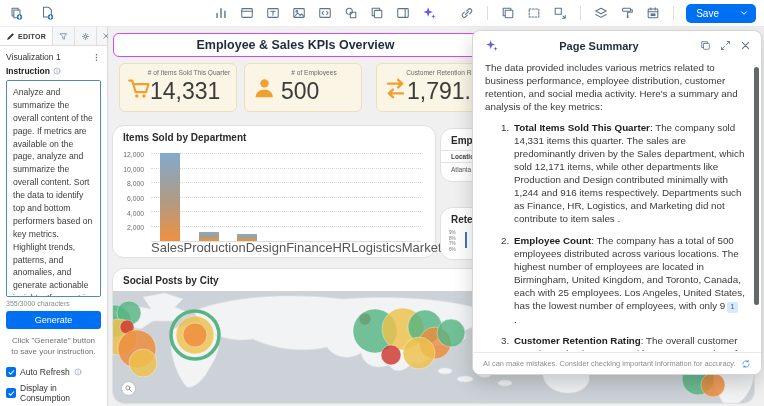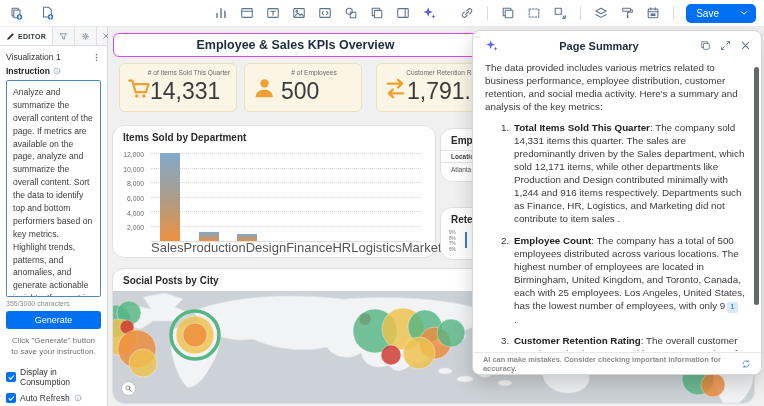--- a/index.html
+++ b/index.html
@@ -108,21 +108,21 @@
   .panel-body p { margin-bottom:7px; }
   .panel-body ol { margin-left:17px; }
   .panel-body li { margin-bottom:8px; padding-left:2px;margin-left:10px; }
   .panel-body b { color:#222; }
   .cite { display:inline-block; background:#d9e9fb; color:#2f6fb3; border-radius:2px; font-size:8px;
     padding:0 3px; margin:0 2px; cursor:pointer; }
   .scroll-thumb { position:absolute; right:2px; top:36px; width:5px; height:238px; background:#63686d;
     border-radius:3px; z-index:5; cursor:pointer; }
   .panel-foot { position:absolute; left:0; right:0; bottom:0; height:22px; background:#fff;
     border-top:1px solid #e8e8e8; display:flex; align-items:center; justify-content:space-between;
-    padding:10px 10px; font-size:7.4px; color:#8c8c8c;font-weight:bold; }
+    padding:10px 10px; font-size:7.4px; color:#8c8c8c; }
   .panel-foot .refresh { color:#3f7fce; display:flex; cursor:pointer; }
   .panel-foot svg { width:10px; height:10px; }
 </style>
 </head>
 <body>
 
 <div class="app">
 
   <header class="topbar">
     <div class="tb-group tb-left">
@@ -316,40 +316,40 @@
     <button class="generate">Generate</button>
     <div class="hint">Click "Generate" button to save your instruction.</div>
     <label class="check">
       <span class="cb">
           <span style="display:flex">
             <svg viewBox="0 0 16 16" fill="none" stroke="#fff" stroke-width="2.6" stroke-linecap="round" stroke-linejoin="round">
               <path d="M2.5 8.5l3.5 3.5 7-8"></path>
             </svg>
           </span>
         </span>
-      <span>Display in Consumption</span>
+      <span>Auto Refresh</span>
+      <span class="info">
+          <span style="display:flex">
+            <svg viewBox="0 0 16 16" fill="none" stroke="currentColor" stroke-width="1.2" stroke-linecap="round" stroke-linejoin="round">
+              <circle cx="8" cy="8" r="6"></circle>
+              <path d="M8 7.3v3.7"></path>
+              <circle cx="8" cy="4.8" r="0.9" fill="currentColor" stroke="none"></circle>
+            </svg>
+          </span>
+        </span>
     </label>
     <label class="check">
       <span class="cb">
           <span style="display:flex">
             <svg viewBox="0 0 16 16" fill="none" stroke="#fff" stroke-width="2.6" stroke-linecap="round" stroke-linejoin="round">
               <path d="M2.5 8.5l3.5 3.5 7-8"></path>
             </svg>
           </span>
         </span>
-      <span>Auto Refresh</span>
-      <span class="info">
-          <span style="display:flex">
-            <svg viewBox="0 0 16 16" fill="none" stroke="currentColor" stroke-width="1.2" stroke-linecap="round" stroke-linejoin="round">
-              <circle cx="8" cy="8" r="6"></circle>
-              <path d="M8 7.3v3.7"></path>
-              <circle cx="8" cy="4.8" r="0.9" fill="currentColor" stroke="none"></circle>
-            </svg>
-          </span>
-        </span>
+      <span>Display in Consumption</span>
     </label>
   </aside>
 
   <main class="canvas">
     <div class="title-box">Employee &amp; Sales KPIs Overview</div>
 
     <div class="kpi" style="left:11px">
       <div class="klabel"># of Items Sold This Quarter</div>
       <div class="kvalue">14,331</div>
       <span class="kicon"><svg viewBox="0 0 16 16" fill="none" stroke="currentColor" stroke-width="1.5" stroke-linecap="round" stroke-linejoin="round">

